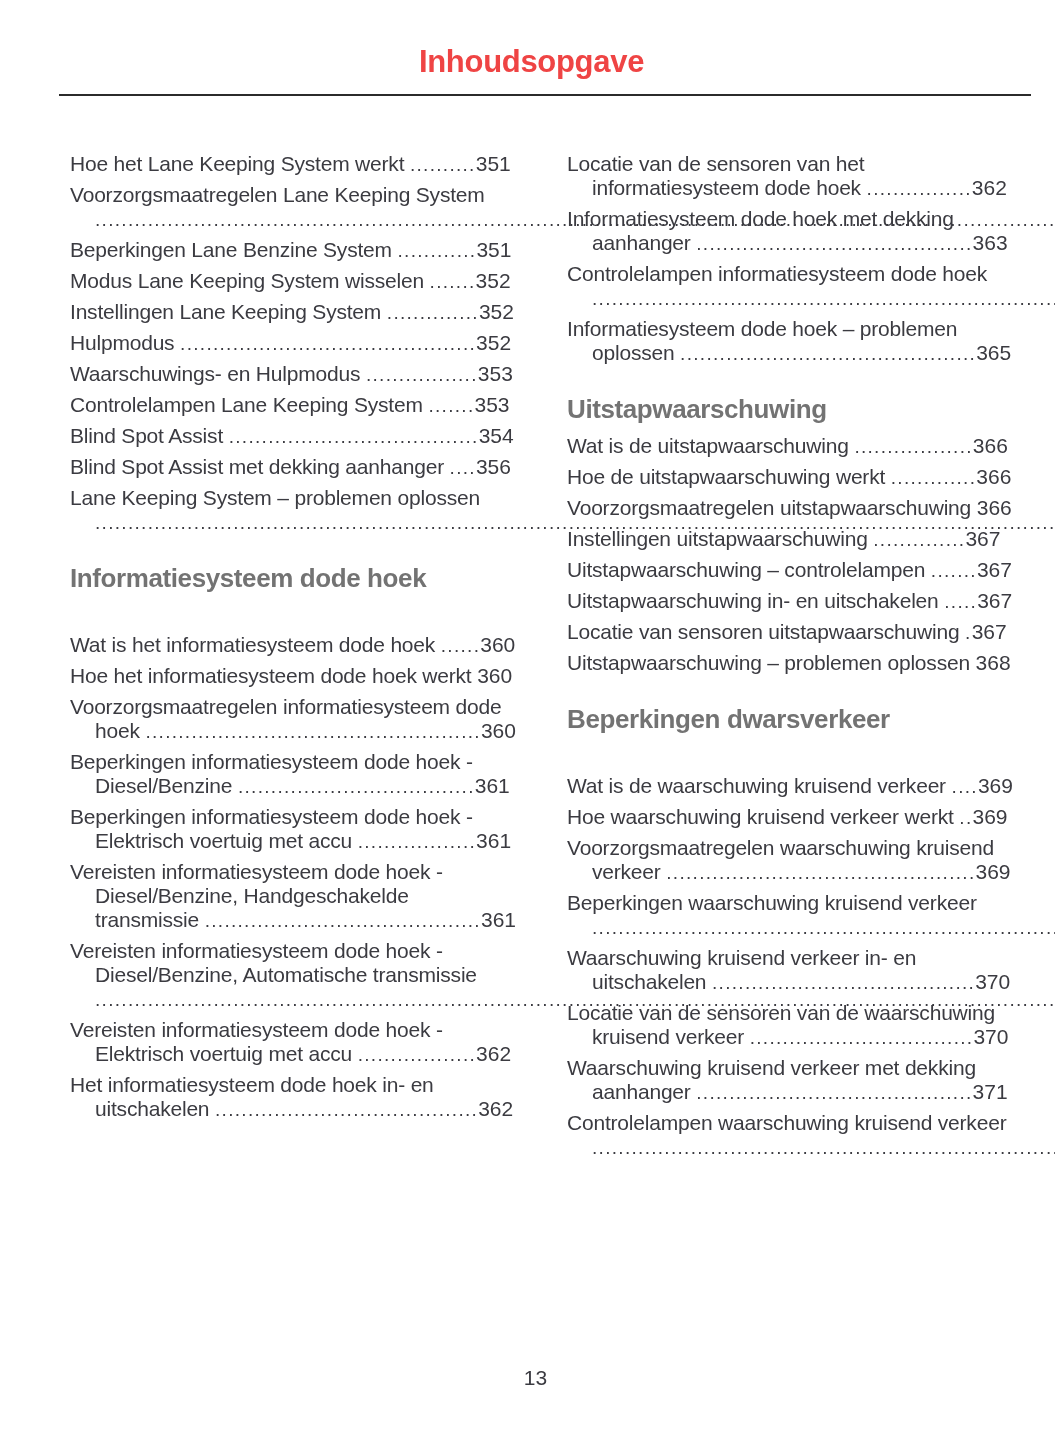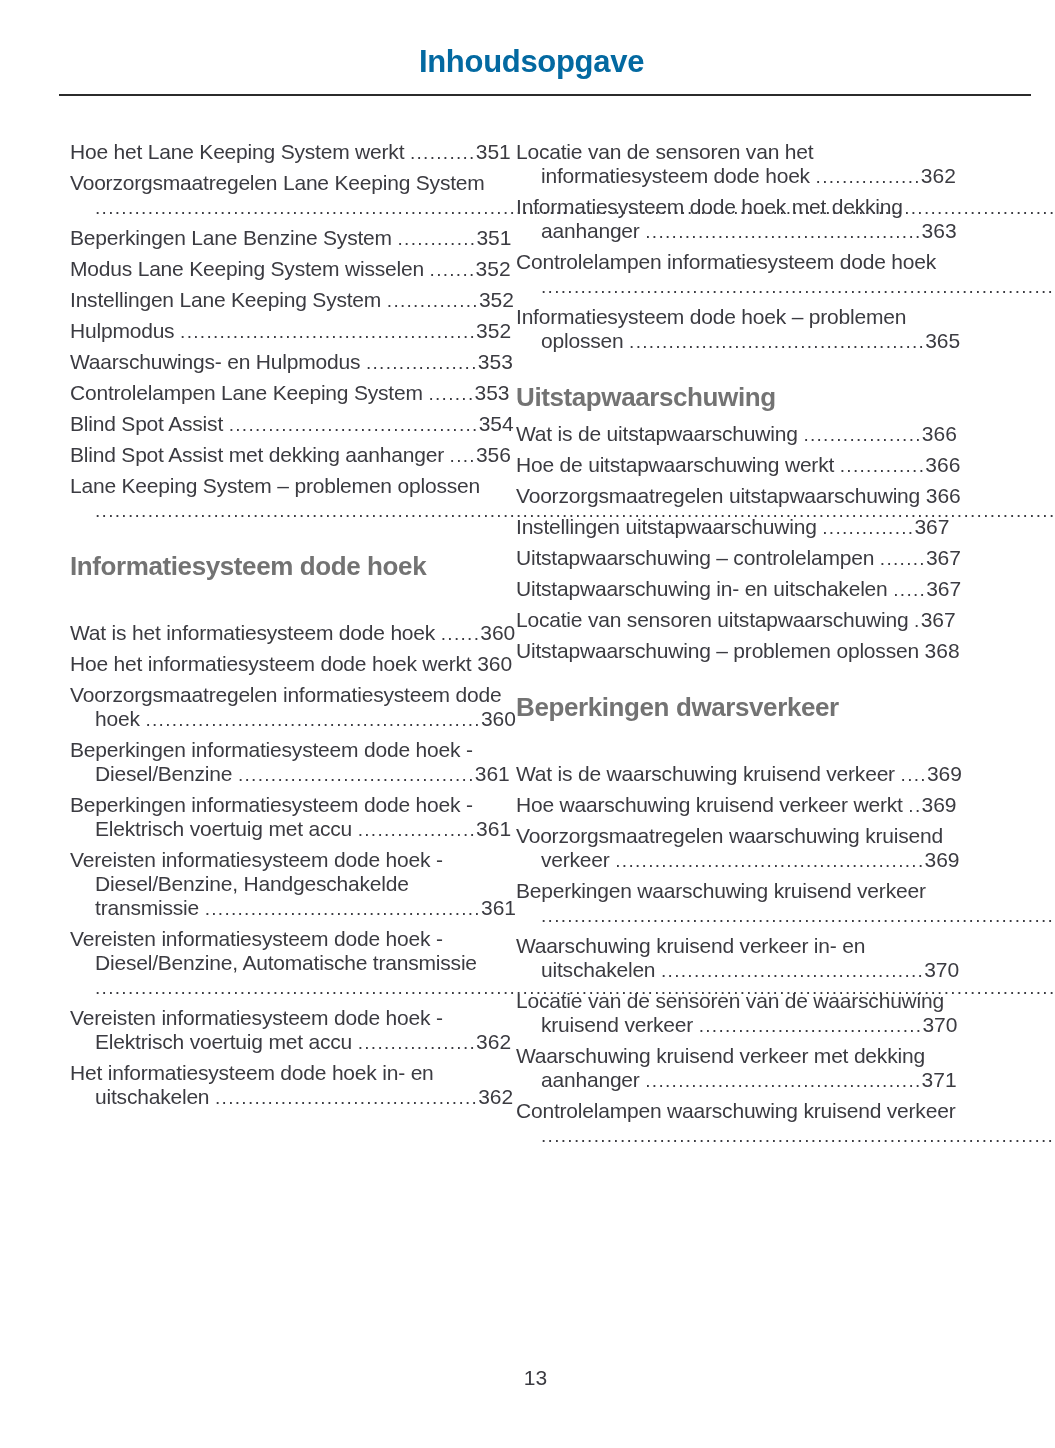--- a/index.html
+++ b/index.html
@@ -10,30 +10,31 @@
     font-family: "Liberation Sans", sans-serif;
     color: #3b3b41;
     overflow: hidden;
   }
   h1.doc-title {
     margin: 44px 0 0 8px;
     text-align: center;
     font-size: 31px;
     font-weight: 700;
     letter-spacing: -0.3px;
-    color: #0369a1;
+    color: #ef4444;
   }
   .rule {
     height: 2px;
     background: #2b2b2b;
     margin: 14px 24px 0 59px;
   }
   .cols {
     display: flex;
-    padding: 44px 42px 0 70px;
+    gap: 51px;
+    padding: 56px 42px 0 70px;
     box-sizing: border-box;
   }
   .col { width: 446px; flex: 0 0 446px; }
   .entry {
     font-size: 21px;
     line-height: 24px;
     letter-spacing: -0.2px;
     margin: 0 0 6px 0;
     padding-left: 25px;
     text-indent: -25px;

